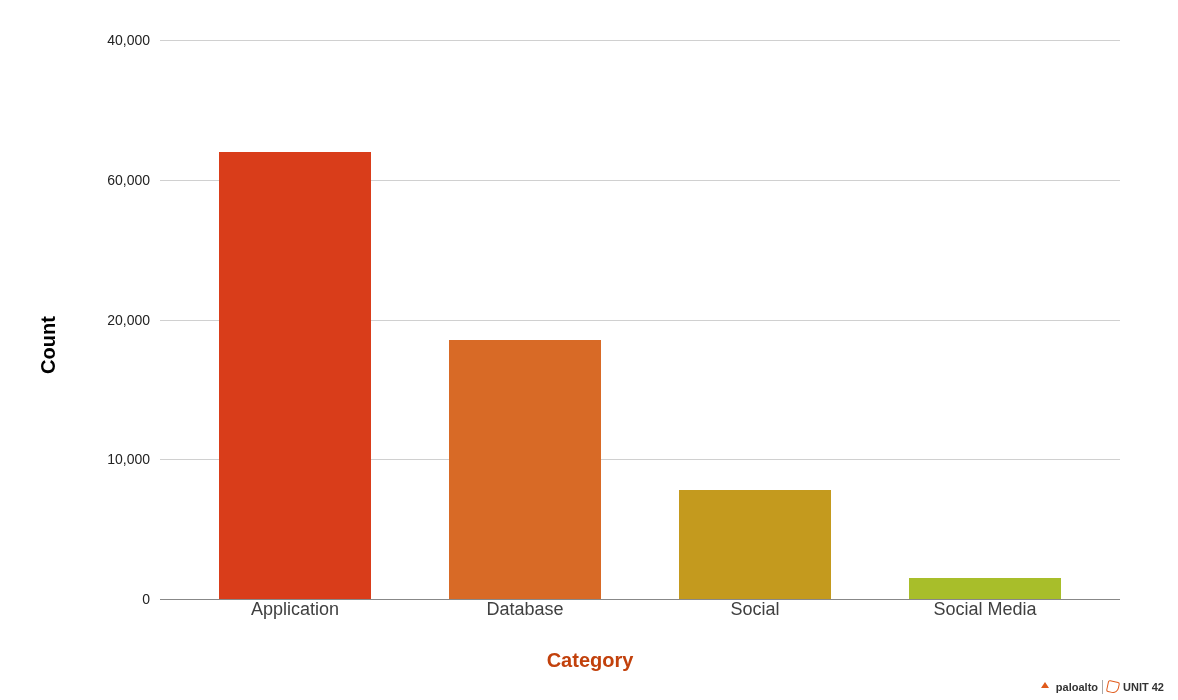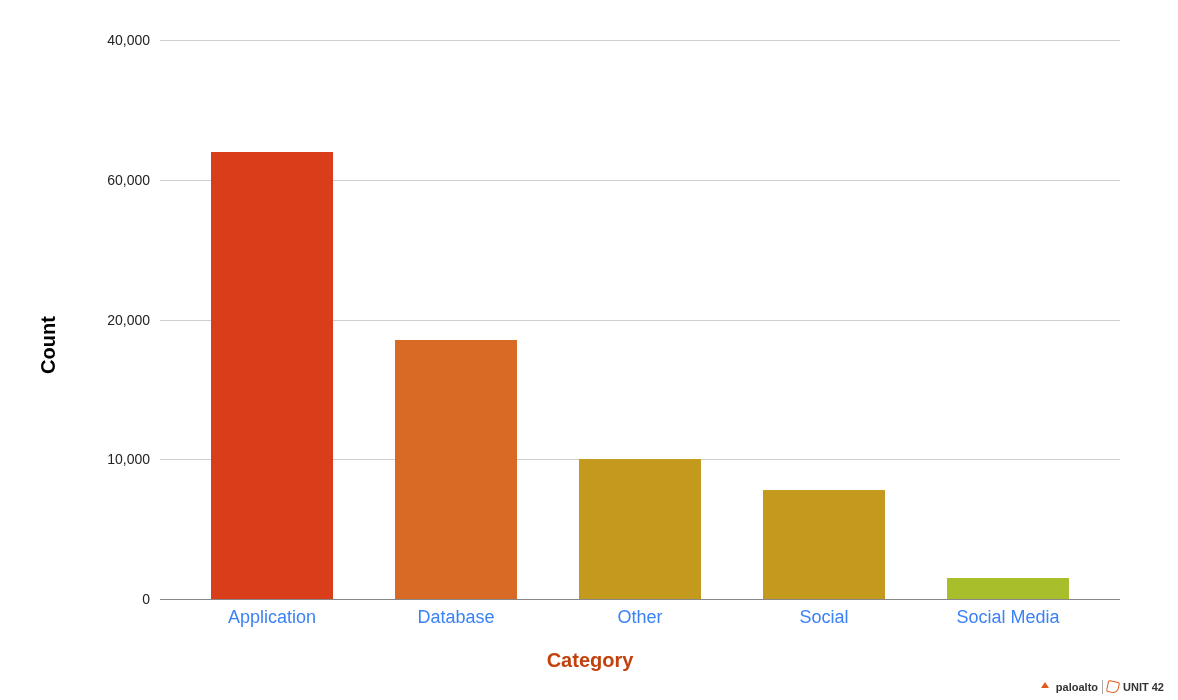--- a/index.html
+++ b/index.html
@@ -76,23 +76,22 @@
     justify-content: flex-end;
     height: 100%;
     position: relative;
   }
   .bar {
     width: 66%;
   }
   .cat-label {
     position: absolute;
     top: 100%;
-    margin-top: 8px;
     font-size: 18px;
-    color: #3b82f6;
+    color: #404040;
     white-space: nowrap;
   }
   .footer {
     position: absolute;
     right: 14px;
     bottom: 6px;
     display: flex;
     align-items: center;
     gap: 4px;
     font-size: 11px;
@@ -137,24 +136,20 @@
     <div class="bars" id="bars">
         <div class="bar-slot">
           <div class="bar" style="height: 80%; background: rgb(217, 61, 26);"></div>
           <div class="cat-label">Application</div>
         </div>
         <div class="bar-slot">
           <div class="bar" style="height: 46.25%; background: rgb(216, 106, 38);"></div>
           <div class="cat-label">Database</div>
         </div>
         <div class="bar-slot">
-          <div class="bar" style="height: 25%; background: rgb(196, 154, 30);"></div>
-          <div class="cat-label">Other</div>
-        </div>
-        <div class="bar-slot">
           <div class="bar" style="height: 19.5%; background: rgb(196, 154, 30);"></div>
           <div class="cat-label">Social</div>
         </div>
         <div class="bar-slot">
           <div class="bar" style="height: 3.75%; background: rgb(168, 190, 42);"></div>
           <div class="cat-label">Social Media</div>
         </div>
       </div>
   <div class="ytick" style="top: 100%;">0</div>
       <div class="ytick" style="top: 75%; text-align: center;">10,000</div>

